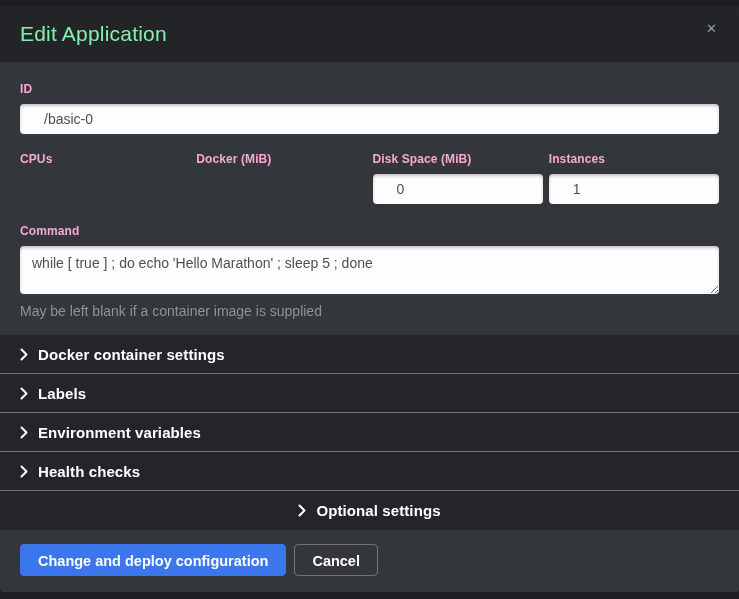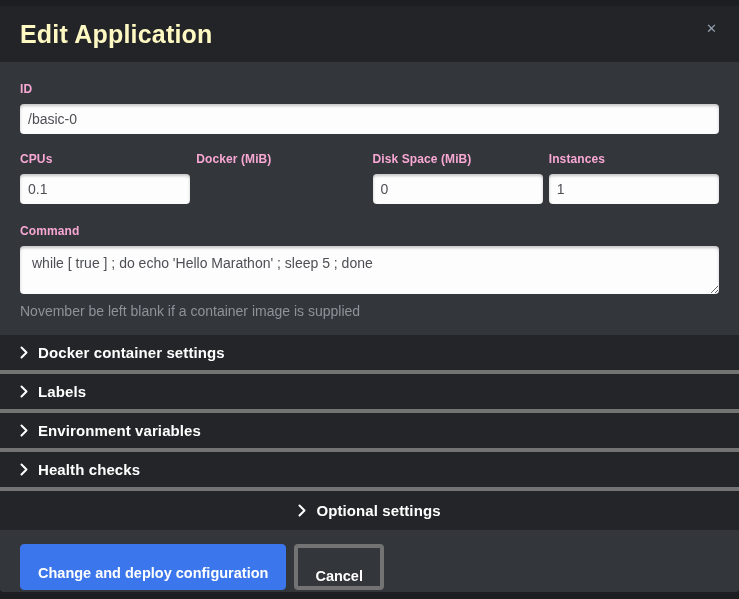--- a/index.html
+++ b/index.html
@@ -21,23 +21,23 @@
   }
   .modal-header {
     height: 56px;
     background: #232428;
     display: flex; align-items: center;
     padding: 0 20px;
     flex: 0 0 auto;
     position: relative;
   }
   .modal-title {
-    color: #fef9c3;
-    font-size: 25px;
-    font-weight: 700;
+    color: #86efac;
+    font-size: 21px;
+    font-weight: 400;
     letter-spacing: 0.2px;
   }
   .close {
     position: absolute;
     right: 16px; top: 12px;
     color: #93a0ad;
     font-size: 13px;
     font-weight: 700;
     padding: 4px 6px;
     cursor: pointer;
@@ -57,21 +57,21 @@
   }
   .text-input, .text-area {
     width: 100%;
     background: #fdfdfe;
     border: none;
     border-radius: 4px;
     box-shadow: inset 0 2px 3px rgba(0,0,0,0.22);
     color: #4d4f53;
     font-family: "Liberation Sans", "DejaVu Sans", sans-serif;
     font-size: 14px;
-    padding: 0 8px;
+    padding: 0 24px;
     outline: none;
   }
   .text-input { height: 30px; }
   .text-area {
     height: 48px;
     padding: 8px 12px;
     resize: vertical;
     line-height: 1.35;
   }
   .field-row {
@@ -87,21 +87,21 @@
     margin-top: 5px;
   }
   .accordion { flex: 0 0 auto; }
   .accordion-row {
     height: 39px;
     background: #232528;
     display: flex;
     align-items: center;
     padding: 0 20px;
     cursor: pointer;
-    border-bottom: 4px solid #737373;
+    border-bottom: 1px solid #737373;
   }
   .accordion-row:last-child { border-bottom: none; justify-content: center; }
   .chev {
     width: 9px; height: 13px;
     margin-right: 9px;
     flex: 0 0 auto;
     display: inline-block;
   }
   .chev svg { display: block; }
   .accordion-label {
@@ -112,37 +112,37 @@
   }
   .modal-footer {
     flex: 1 0 auto;
     background: #33363b;
     padding: 14px 20px;
     display: flex;
     align-items: flex-start;
     gap: 8px;
   }
   .btn {
-    height: 46px;
+    height: 32px;
     border-radius: 4px;
     font-family: "Liberation Sans", "DejaVu Sans", sans-serif;
     font-size: 14.5px;
     font-weight: 600;
     cursor: pointer;
-    padding: 12px 17px;
+    padding: 0 17px;
     line-height: 32px;
   }
   .btn-primary {
     background: #3b76ed;
     border: 1px solid #3b76ed;
     color: #ffffff;
   }
   .btn-secondary {
     background: transparent;
-    border: 4px solid #737373;
+    border: 1px solid #737373;
     color: #ffffff;
   }
 </style>
 </head>
 <body>
 
 <div class="page">
   <div class="modal">
 
     <div class="modal-header">
@@ -153,39 +153,38 @@
     <div class="modal-body">
 
       <div class="field">
         <label>ID</label>
         <input class="text-input" type="text" value="/basic-0" style="">
       </div>
 
       <div class="field-row">
         <div class="field">
           <label>CPUs</label>
-          <input class="text-input" type="text" value="0.1" style="">
         </div>
         <div class="field">
           <label>Docker (MiB)</label>
         </div>
         <div class="field">
           <label>Disk Space (MiB)</label>
           <input class="text-input" type="text" value="0" style="">
         </div>
         <div class="field">
           <label>Instances</label>
           <input class="text-input" type="text" value="1" style="">
         </div>
       </div>
 
       <div class="field field-command">
         <label>Command</label>
         <textarea class="text-area" style="">while [ true ] ; do echo 'Hello Marathon' ; sleep 5 ; done</textarea>
-        <div class="help-text">November be left blank if a container image is supplied</div>
+        <div class="help-text">May be left blank if a container image is supplied</div>
       </div>
 
     </div>
 
     <div class="accordion">
 
       <div class="accordion-row">
         <span class="chev">
           <svg width="9" height="13" viewBox="0 0 9 13">
               <path d="M1.5 1.5l5 5-5 5" stroke="#ffffff" stroke-width="2" fill="none" stroke-linecap="round" stroke-linejoin="round"></path>

